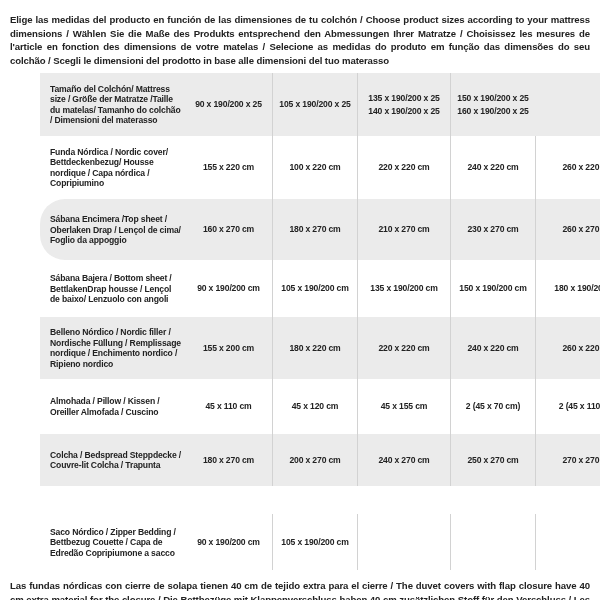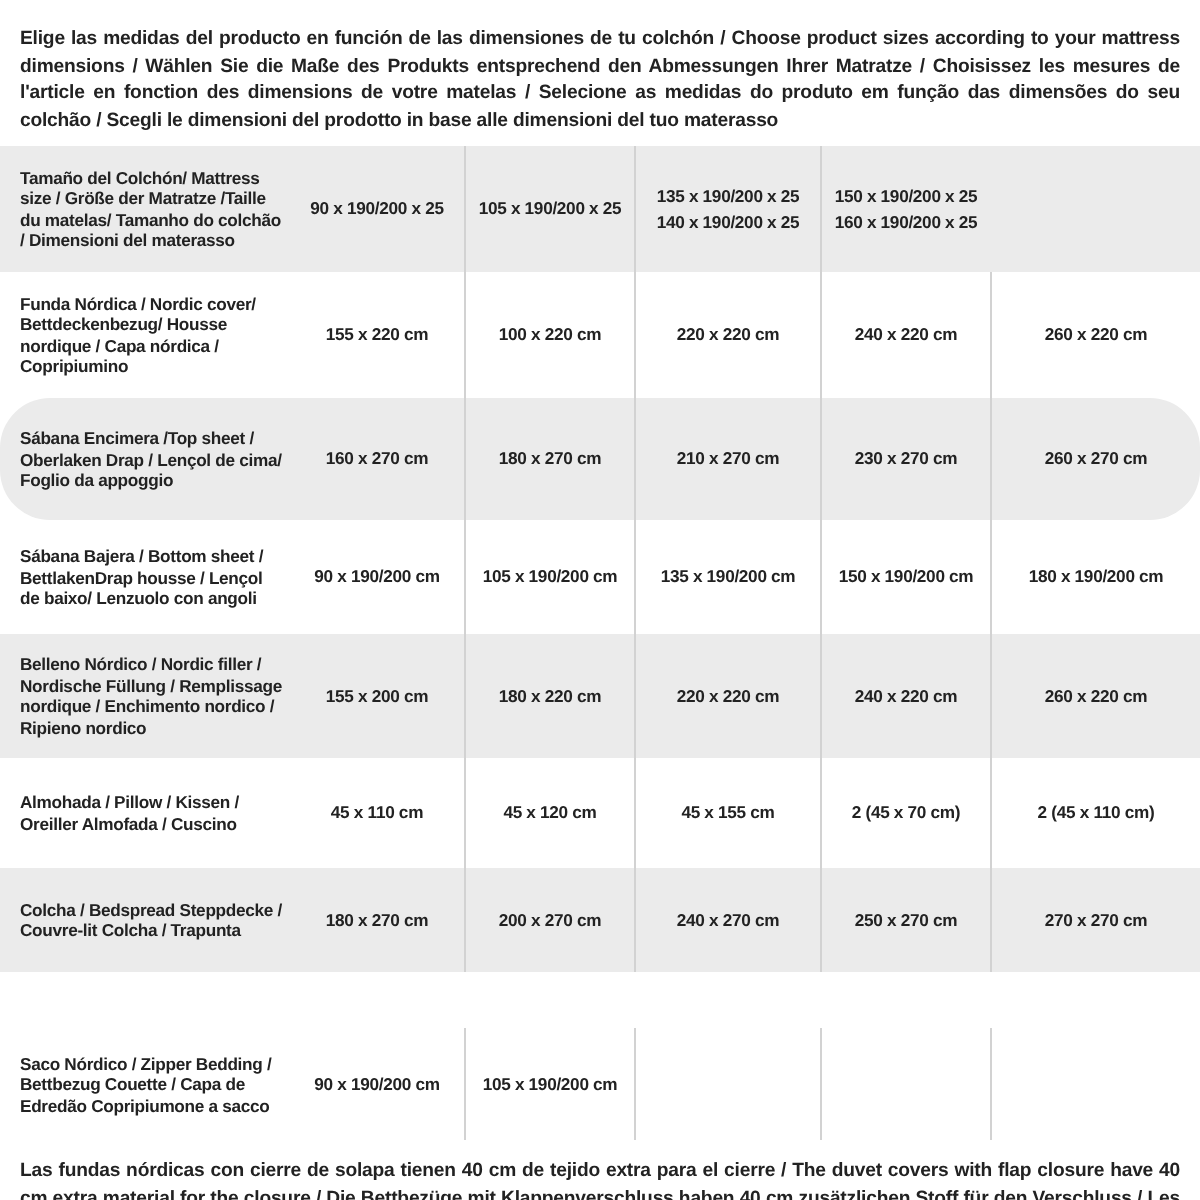--- a/index.html
+++ b/index.html
@@ -11,21 +11,21 @@
     overflow: hidden;
   }
   .intro {
     margin: 13px 10px 6px 10px;
     font-size: 9.6px;
     line-height: 1.42;
     font-weight: bold;
     text-align: justify;
     letter-spacing: -0.1px;
   }
-  .size-table { width: 600px; }
+  .size-table { width: 600px; padding-left: 40px; }
   .row {
     display: grid;
     grid-template-columns: 145px 87px 85px 93px 85px 105px;
     width: 600px;
   }
   .row.shade { background: #ebebeb; }
   .cell-label {
     display: flex; align-items: center;
     padding: 6px 4px 6px 10px;
     font-size: 8.6px; font-weight: bold;

